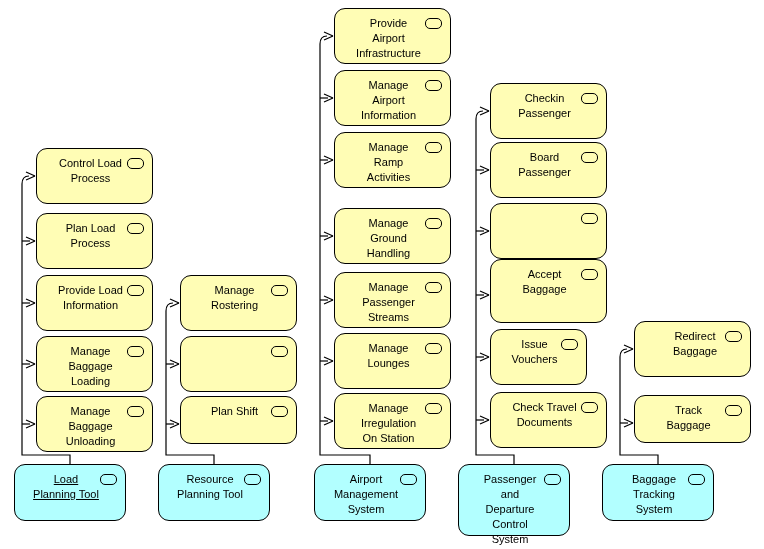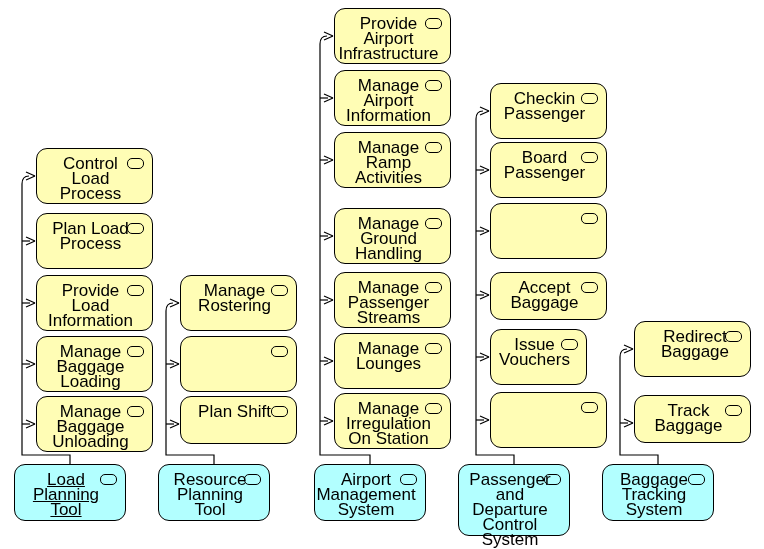--- a/index.html
+++ b/index.html
@@ -27,21 +27,21 @@
     justify-content: center;
     padding-top: 7px;
   }
   .node.behavior {
     background: #fffdb5;
   }
   .node.application {
     background: #b2ffff;
   }
   .node-label {
-    font-size: 17px;
+    font-size: 11px;
     line-height: 15px;
     color: #000000;
     text-align: center;
     white-space: pre-line;
     padding: 0 16px 0 8px;
     pointer-events: none;
   }
   .node-icon {
     position: absolute;
     top: 9px;
@@ -285,31 +285,33 @@
         <span class="node-icon"></span>
       </div>
       <div class="node behavior" style="left: 490px; top: 142px; width: 117px; height: 56px;">
         <div class="node-label">Board
 Passenger</div>
         <span class="node-icon"></span>
       </div>
       <div class="node behavior" style="left: 490px; top: 203px; width: 117px; height: 56px;">
         <span class="node-icon"></span>
       </div>
-      <div class="node behavior" style="left: 490px; top: 272px; width: 117px; height: 48px;">
+      <div class="node behavior" style="left: 490px; top: 259px; width: 117px; height: 64px;">
         <div class="node-label">Accept
 Baggage</div>
         <span class="node-icon"></span>
       </div>
       <div class="node behavior" style="left: 490px; top: 329px; width: 97px; height: 56px;">
         <div class="node-label">Issue
 Vouchers</div>
         <span class="node-icon"></span>
       </div>
       <div class="node behavior" style="left: 490px; top: 392px; width: 117px; height: 56px;">
+        <div class="node-label">Check Travel
+Documents</div>
         <span class="node-icon"></span>
       </div>
       <div class="node application" style="left: 602px; top: 464px; width: 112px; height: 57px;">
         <div class="node-label">Baggage
 Tracking
 System</div>
         <span class="node-icon"></span>
       </div>
       <div class="node behavior" style="left: 634px; top: 321px; width: 117px; height: 56px; padding-left: 13px;">
         <div class="node-label">Redirect

